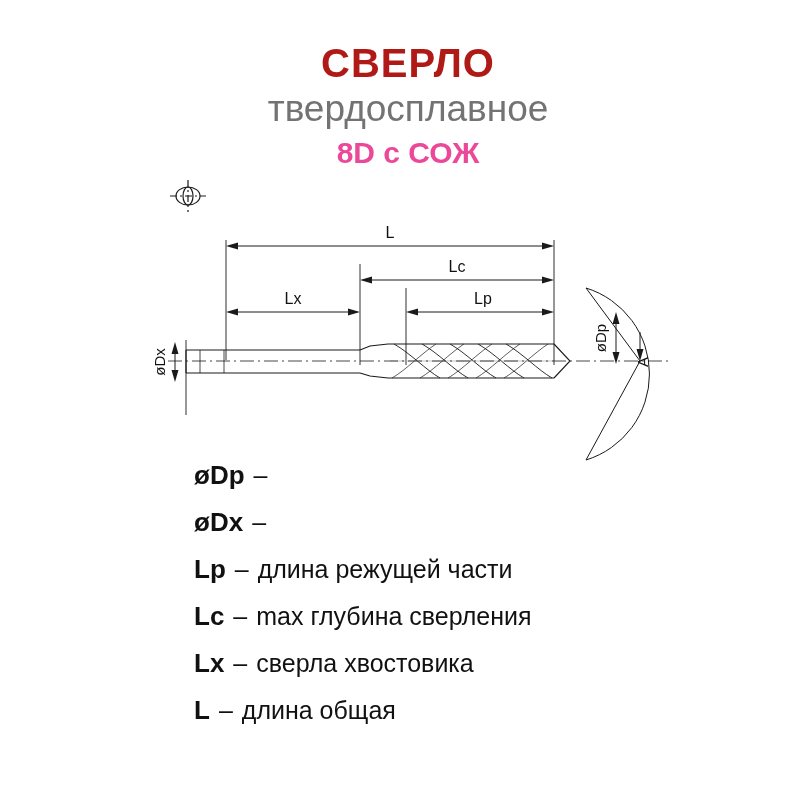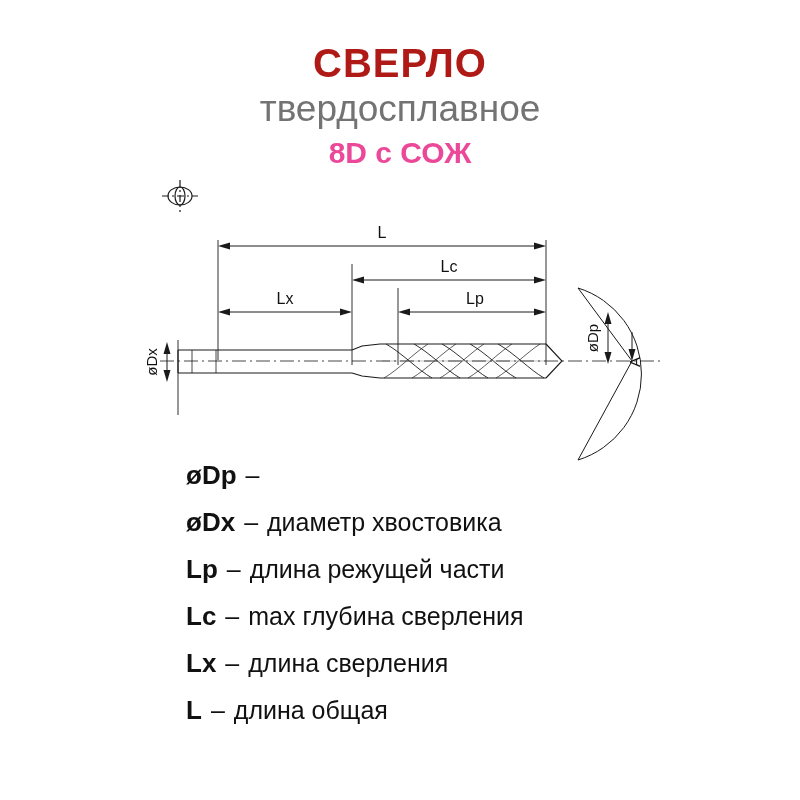--- a/index.html
+++ b/index.html
@@ -11,20 +11,21 @@
     height: 800px;
     background: #ffffff;
     font-family: "Liberation Sans", sans-serif;
     color: #1a1a1a;
     overflow: hidden;
     position: relative;
   }
   .page {
     position: absolute;
     inset: 0;
+    margin-left: 8px;
   }
 
   
   .title-block {
     position: absolute;
     top: 42px;
     left: 0;
     width: 800px;
     text-align: center;
   }
@@ -221,39 +222,38 @@
   <div class="legend">
 
     <div class="legend-row">
       <span class="legend-term">øDp</span>
       <span class="legend-dash">–</span>
     </div>
 
     <div class="legend-row">
       <span class="legend-term">øDx</span>
       <span class="legend-dash">–</span>
-      <span class="legend-desc">диаметр хвостовика</span>
     </div>
 
     <div class="legend-row">
       <span class="legend-term">Lp</span>
       <span class="legend-dash">–</span>
       <span class="legend-desc">длина режущей части</span>
     </div>
 
     <div class="legend-row">
       <span class="legend-term">Lc</span>
       <span class="legend-dash">–</span>
       <span class="legend-desc">max глубина сверления</span>
     </div>
 
     <div class="legend-row">
       <span class="legend-term">Lx</span>
       <span class="legend-dash">–</span>
-      <span class="legend-desc">длина сверления</span>
+      <span class="legend-desc">сверла хвостовика</span>
     </div>
 
     <div class="legend-row">
       <span class="legend-term">L</span>
       <span class="legend-dash">–</span>
       <span class="legend-desc">длина общая</span>
     </div>
 
   </div>
 

